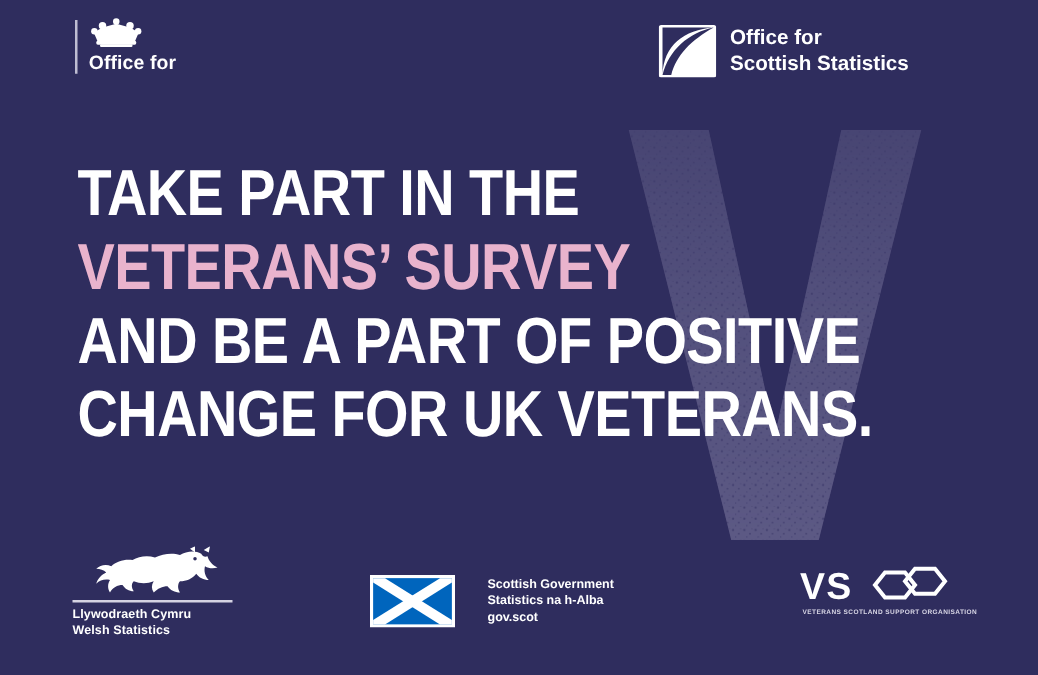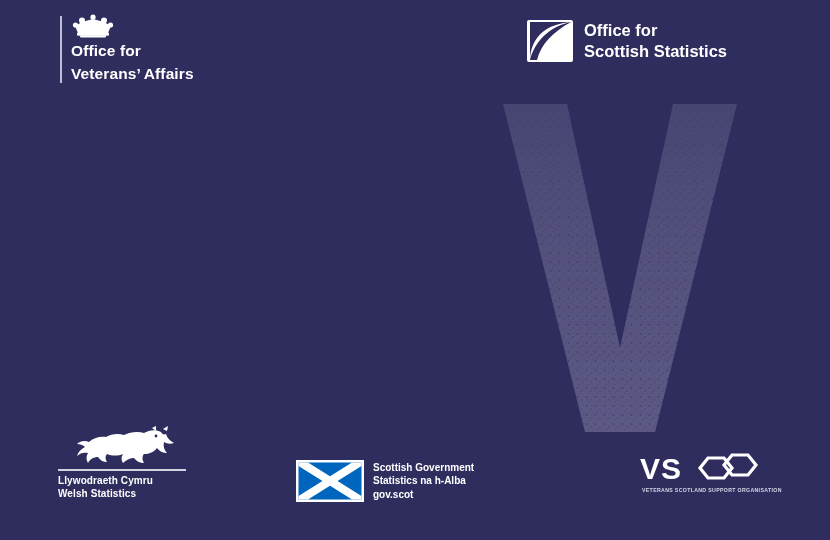--- a/index.html
+++ b/index.html
@@ -97,21 +97,21 @@
     white-space: nowrap;
     margin-bottom: 8px;
     color: #ffffff;
   }
   .headline-line.accent { color: #e9b3cd; }
 
   
   .logo-welsh {
     position: absolute;
     left: 58px;
-    top: 426px;
+    top: 437px;
     z-index: 3;
     width: 130px;
   }
   .dragon-icon { width: 112px; height: 40px; display: block; margin-left: 6px; }
   .dragon-icon svg { display:block; width:100%; height:100%; }
   .welsh-rule {
     height: 1.5px;
     background: #d5d3e2;
     margin: 3px 0 3px 0;
     width: 128px;
@@ -125,21 +125,21 @@
     white-space: nowrap;
   }
 
   .logo-scot {
     position: absolute;
     left: 296px;
     top: 460px;
     z-index: 3;
     display: flex;
     align-items: center;
-    gap: 9px;
+    gap: 26px;
   }
   .saltire { width: 68px; height: 42px; display: block; }
   .saltire svg { display:block; width:100%; height:100%; }
   .scot-text {
     color: #ffffff;
     font-size: 10px;
     line-height: 1.32;
     font-weight: 700;
     white-space: nowrap;
   }
@@ -206,38 +206,43 @@
             <circle cx="33" cy="6.5" r="3"></circle>
             <circle cx="4.5" cy="11" r="2.6"></circle>
             <circle cx="39.5" cy="11" r="2.6"></circle>
             <path d="M4 12 L11 8 L22 5 L33 8 L40 12 L37 19 L7 19 Z"></path>
             <rect x="6" y="18.5" width="32" height="3.2" rx="1.3"></rect>
             <rect x="9" y="21.3" width="26" height="2.2" rx="1"></rect>
           </g>
         </svg>
       </span>
       <div class="ova-text">Office for</div>
-      <div class="ova-text">Veterans’ Affairs</div>
     </div>
   </div>
 
   <div class="logo-ons">
     <span class="ons-mark">
       <svg viewBox="0 0 46 42" xmlns="http://www.w3.org/2000/svg">
         <rect x="0" y="0" width="46" height="42" rx="2" fill="#ffffff"></rect>
         <path d="M44 2 C 20 4, 4 16, 3 40 L 3 2 Z" fill="#2f2d5e"></path>
         <path d="M3 40 C 8 20, 24 6, 44 2 C 26 12, 14 24, 10 40 Z" fill="#2f2d5e"></path>
       </svg>
     </span>
     <div>
       <div class="ons-text">Office for</div>
       <div class="ons-text">Scottish Statistics</div>
     </div>
   </div>
 
+  <div class="headline">
+    <div class="headline-line">TAKE PART IN THE</div>
+    <div class="headline-line accent">VETERANS’ SURVEY</div>
+    <div class="headline-line">AND BE A PART OF POSITIVE</div>
+    <div class="headline-line">CHANGE FOR UK VETERANS.</div>
+  </div>
 
   <div class="logo-welsh">
     <span class="dragon-icon">
       <svg viewBox="0 0 112 40" xmlns="http://www.w3.org/2000/svg">
         <g fill="#ffffff">
           <path d="M97 6 C92 3, 85 4, 80 7 C74 5, 66 6, 60 9 C54 7, 47 8, 42 11
                    C36 10, 29 12, 25 16 C21 14, 16 15, 13 18 C16 18, 19 19, 21 21
                    C17 23, 14 26, 13 30 C16 27, 20 26, 24 27 C22 30, 22 34, 24 37
                    C26 33, 30 31, 34 31 C36 34, 39 36, 43 36 C41 33, 41 30, 43 28
                    C48 30, 54 30, 59 28 C57 31, 57 34, 59 37 C62 34, 66 32, 70 32

